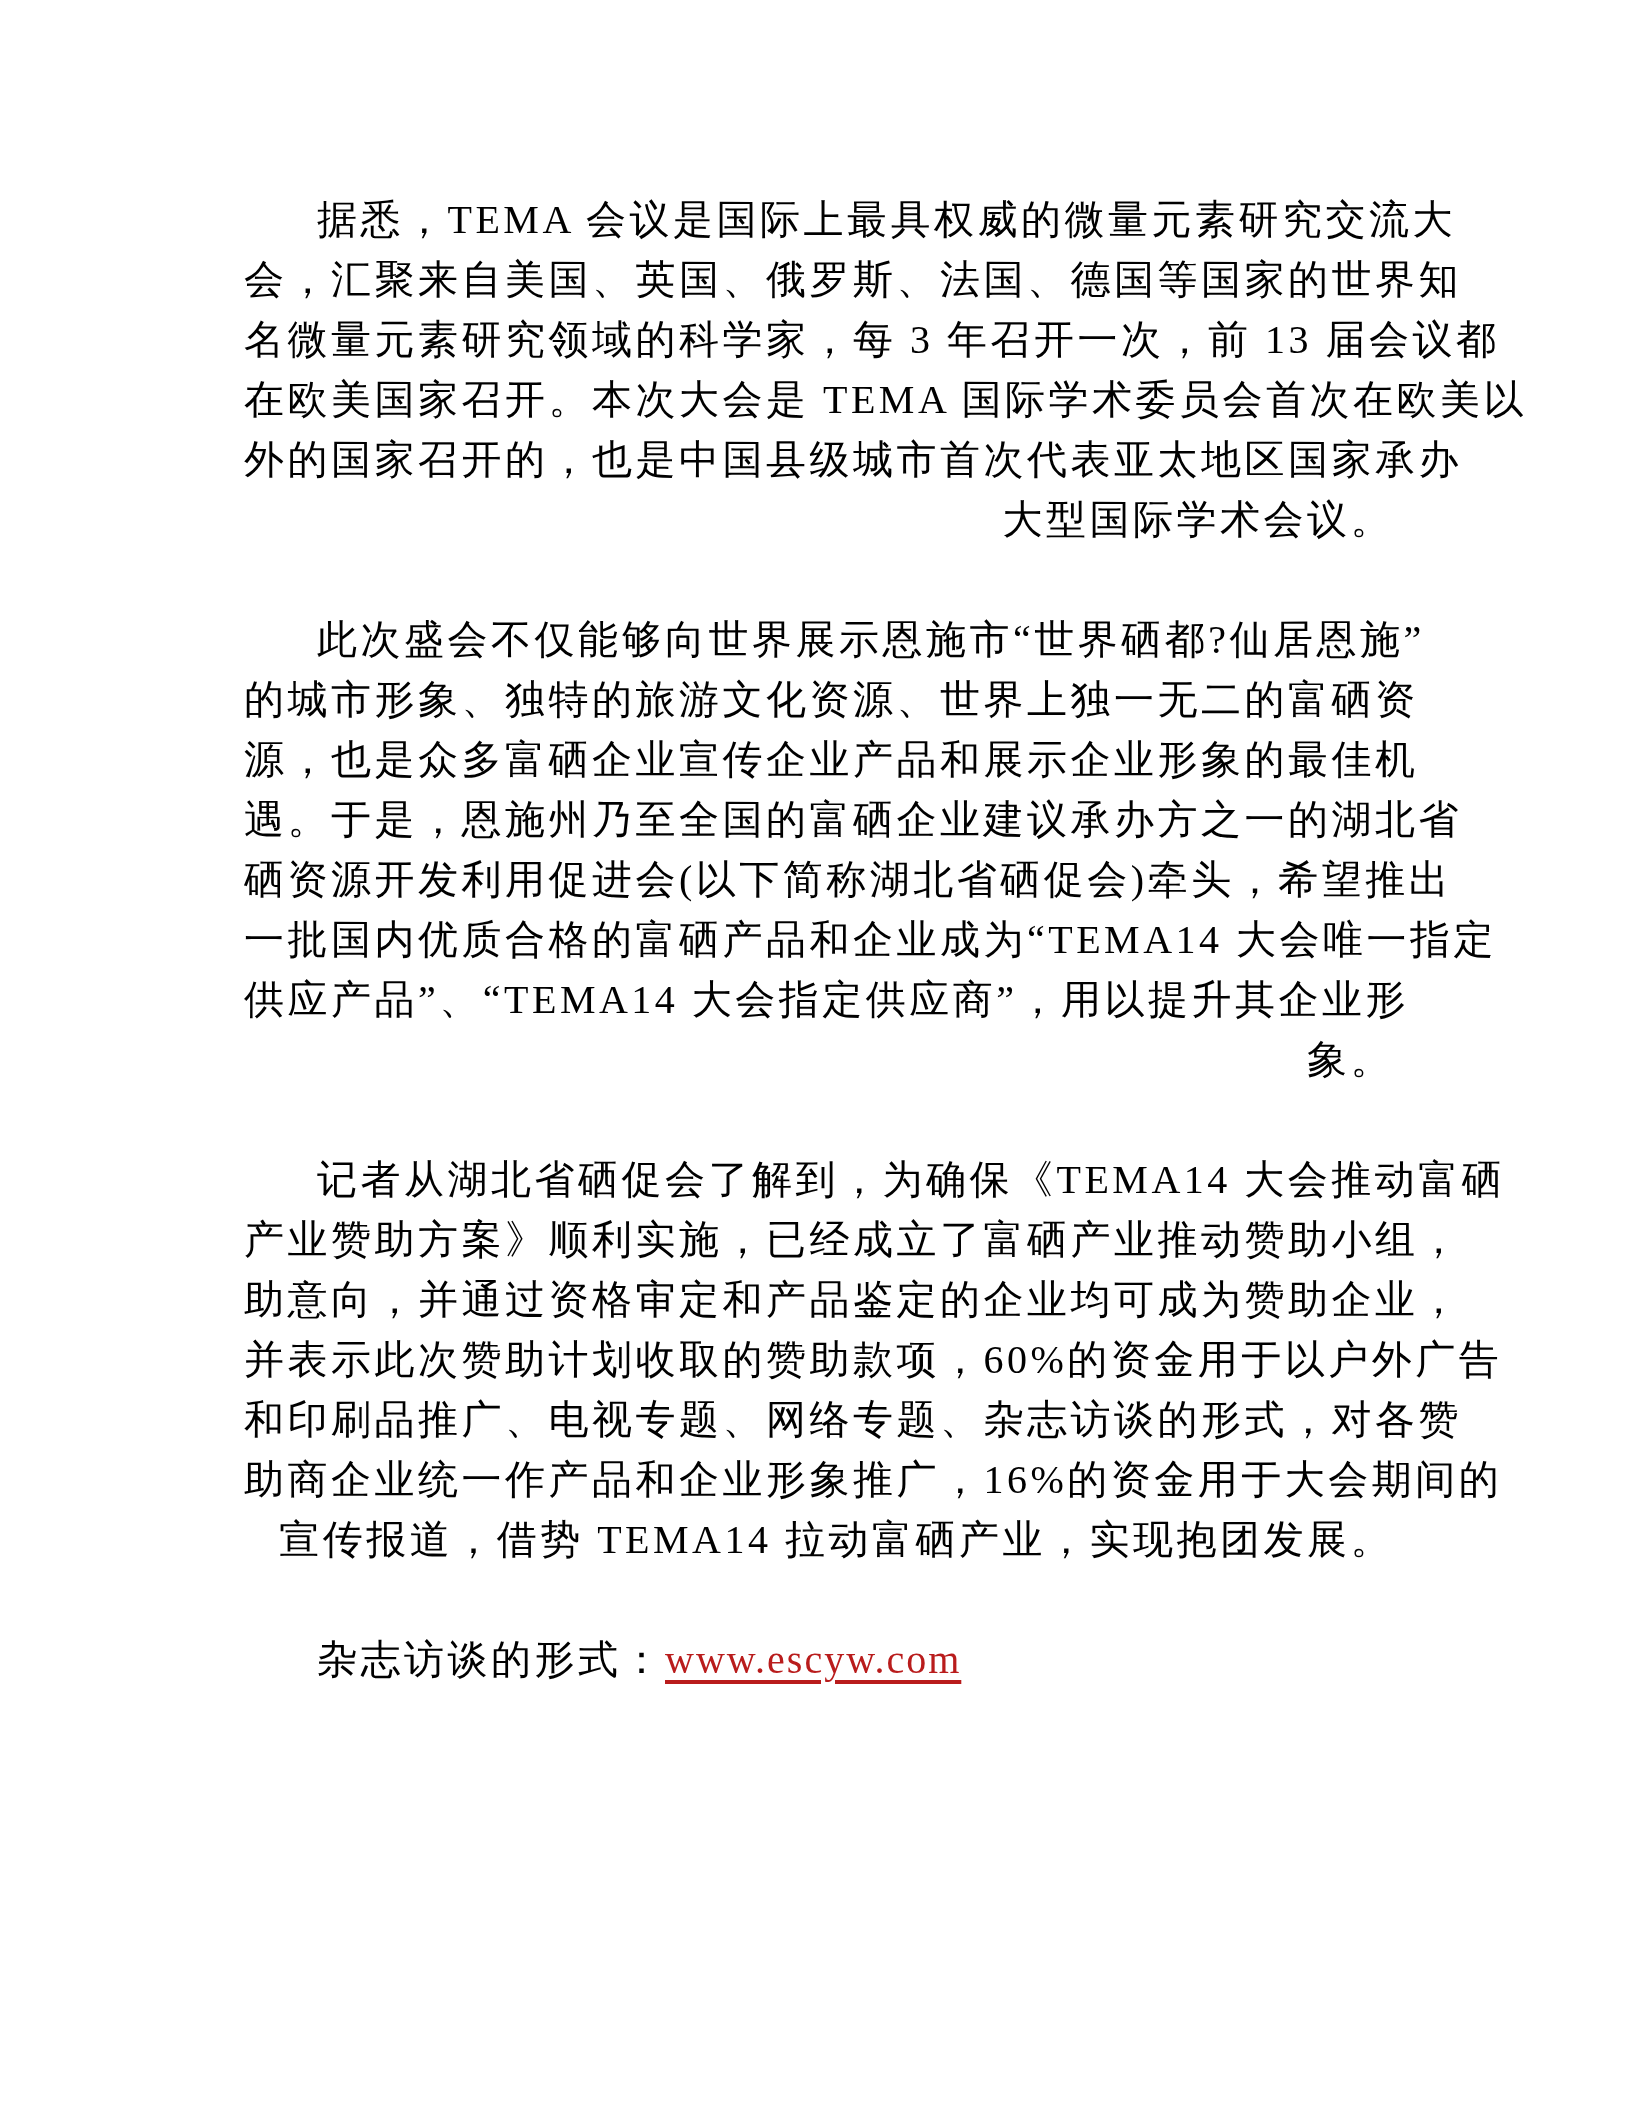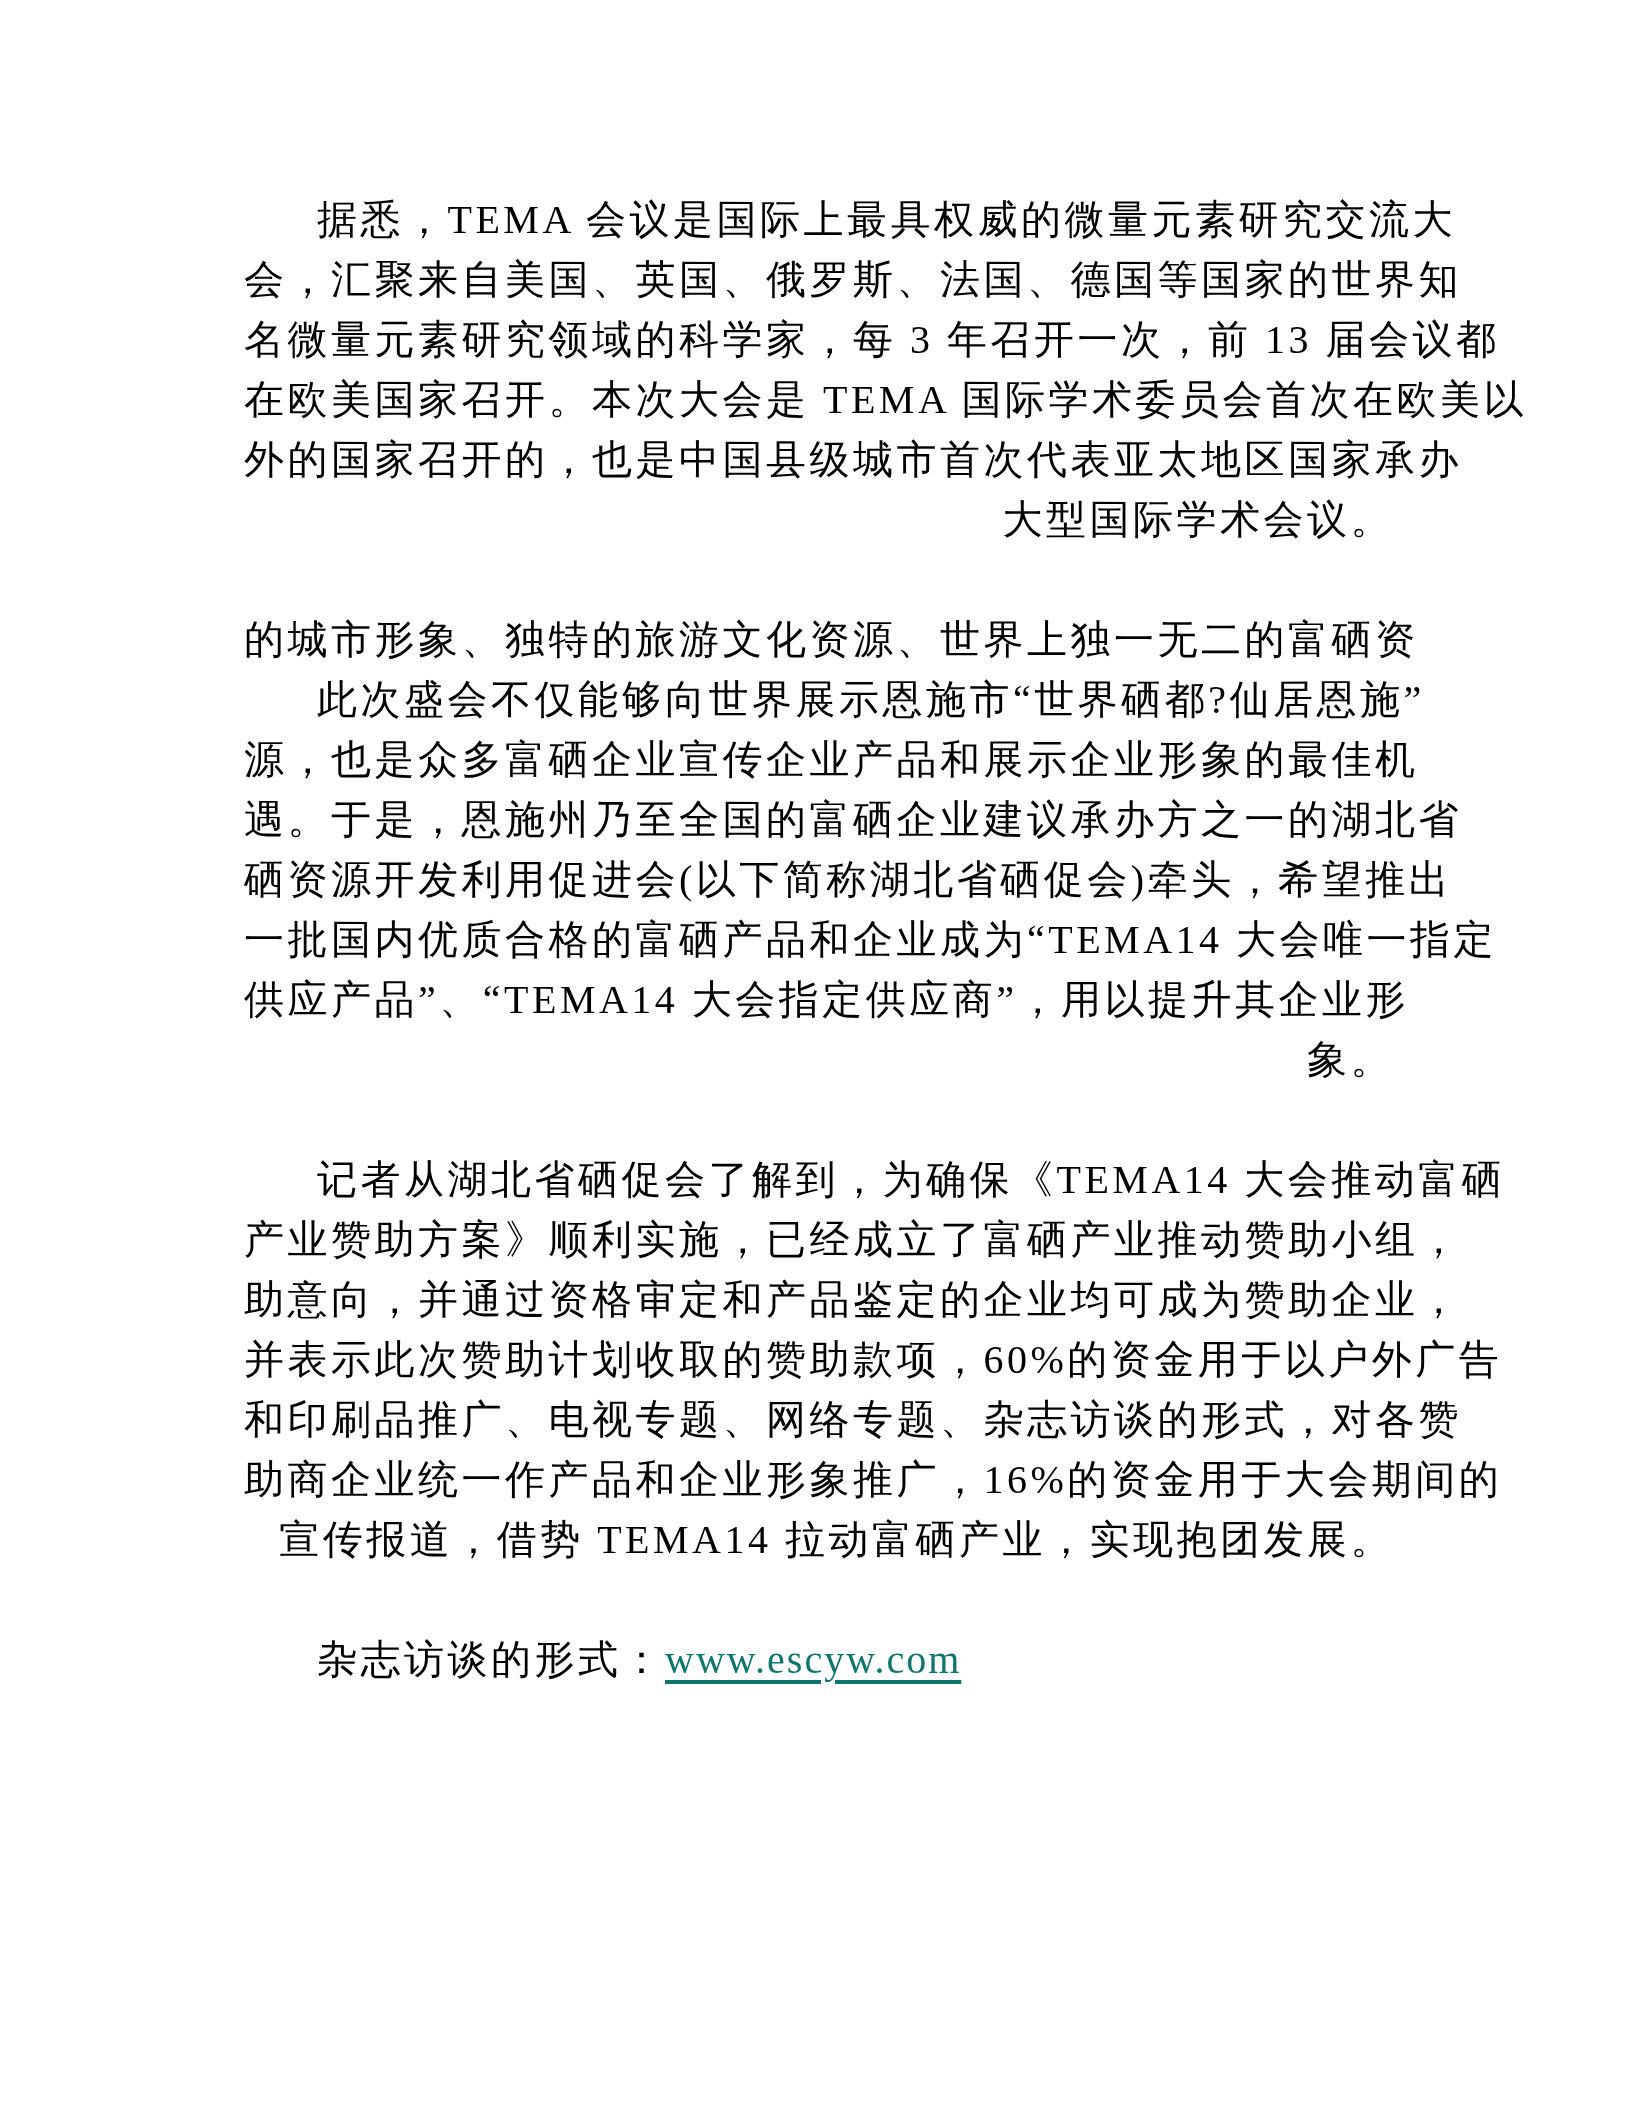--- a/index.html
+++ b/index.html
@@ -37,42 +37,42 @@
     text-indent: 73px;
   }
   .source-line {
     height: 60px;
     white-space: nowrap;
     text-indent: 73px;
   }
   .source-link {
     text-decoration: underline;
     text-underline-offset: 7px;
-    color: #0f766e;
+    color: #b91c1c;
     letter-spacing: 2px;
   }
 </style>
 </head>
 <body>
 
 <div class="page">
   <div class="doc">
 
     <div class="para">
       <div class="line indent">据悉，TEMA 会议是国际上最具权威的微量元素研究交流大</div>
       <div class="line">会，汇聚来自美国、英国、俄罗斯、法国、德国等国家的世界知</div>
       <div class="line">名微量元素研究领域的科学家，每 3 年召开一次，前 13 届会议都</div>
       <div class="line">在欧美国家召开。本次大会是 TEMA 国际学术委员会首次在欧美以</div>
       <div class="line">外的国家召开的，也是中国县级城市首次代表亚太地区国家承办</div>
       <div class="line">大型国际学术会议。</div>
     </div>
 
     <div class="para">
+      <div class="line indent">此次盛会不仅能够向世界展示恩施市“世界硒都?仙居恩施”</div>
       <div class="line">的城市形象、独特的旅游文化资源、世界上独一无二的富硒资</div>
-      <div class="line indent">此次盛会不仅能够向世界展示恩施市“世界硒都?仙居恩施”</div>
       <div class="line">源，也是众多富硒企业宣传企业产品和展示企业形象的最佳机</div>
       <div class="line">遇。于是，恩施州乃至全国的富硒企业建议承办方之一的湖北省</div>
       <div class="line">硒资源开发利用促进会(以下简称湖北省硒促会)牵头，希望推出</div>
       <div class="line">一批国内优质合格的富硒产品和企业成为“TEMA14 大会唯一指定</div>
       <div class="line">供应产品”、“TEMA14 大会指定供应商”，用以提升其企业形</div>
       <div class="line">象。</div>
     </div>
 
     <div class="para">
       <div class="line indent">记者从湖北省硒促会了解到，为确保《TEMA14 大会推动富硒</div>

